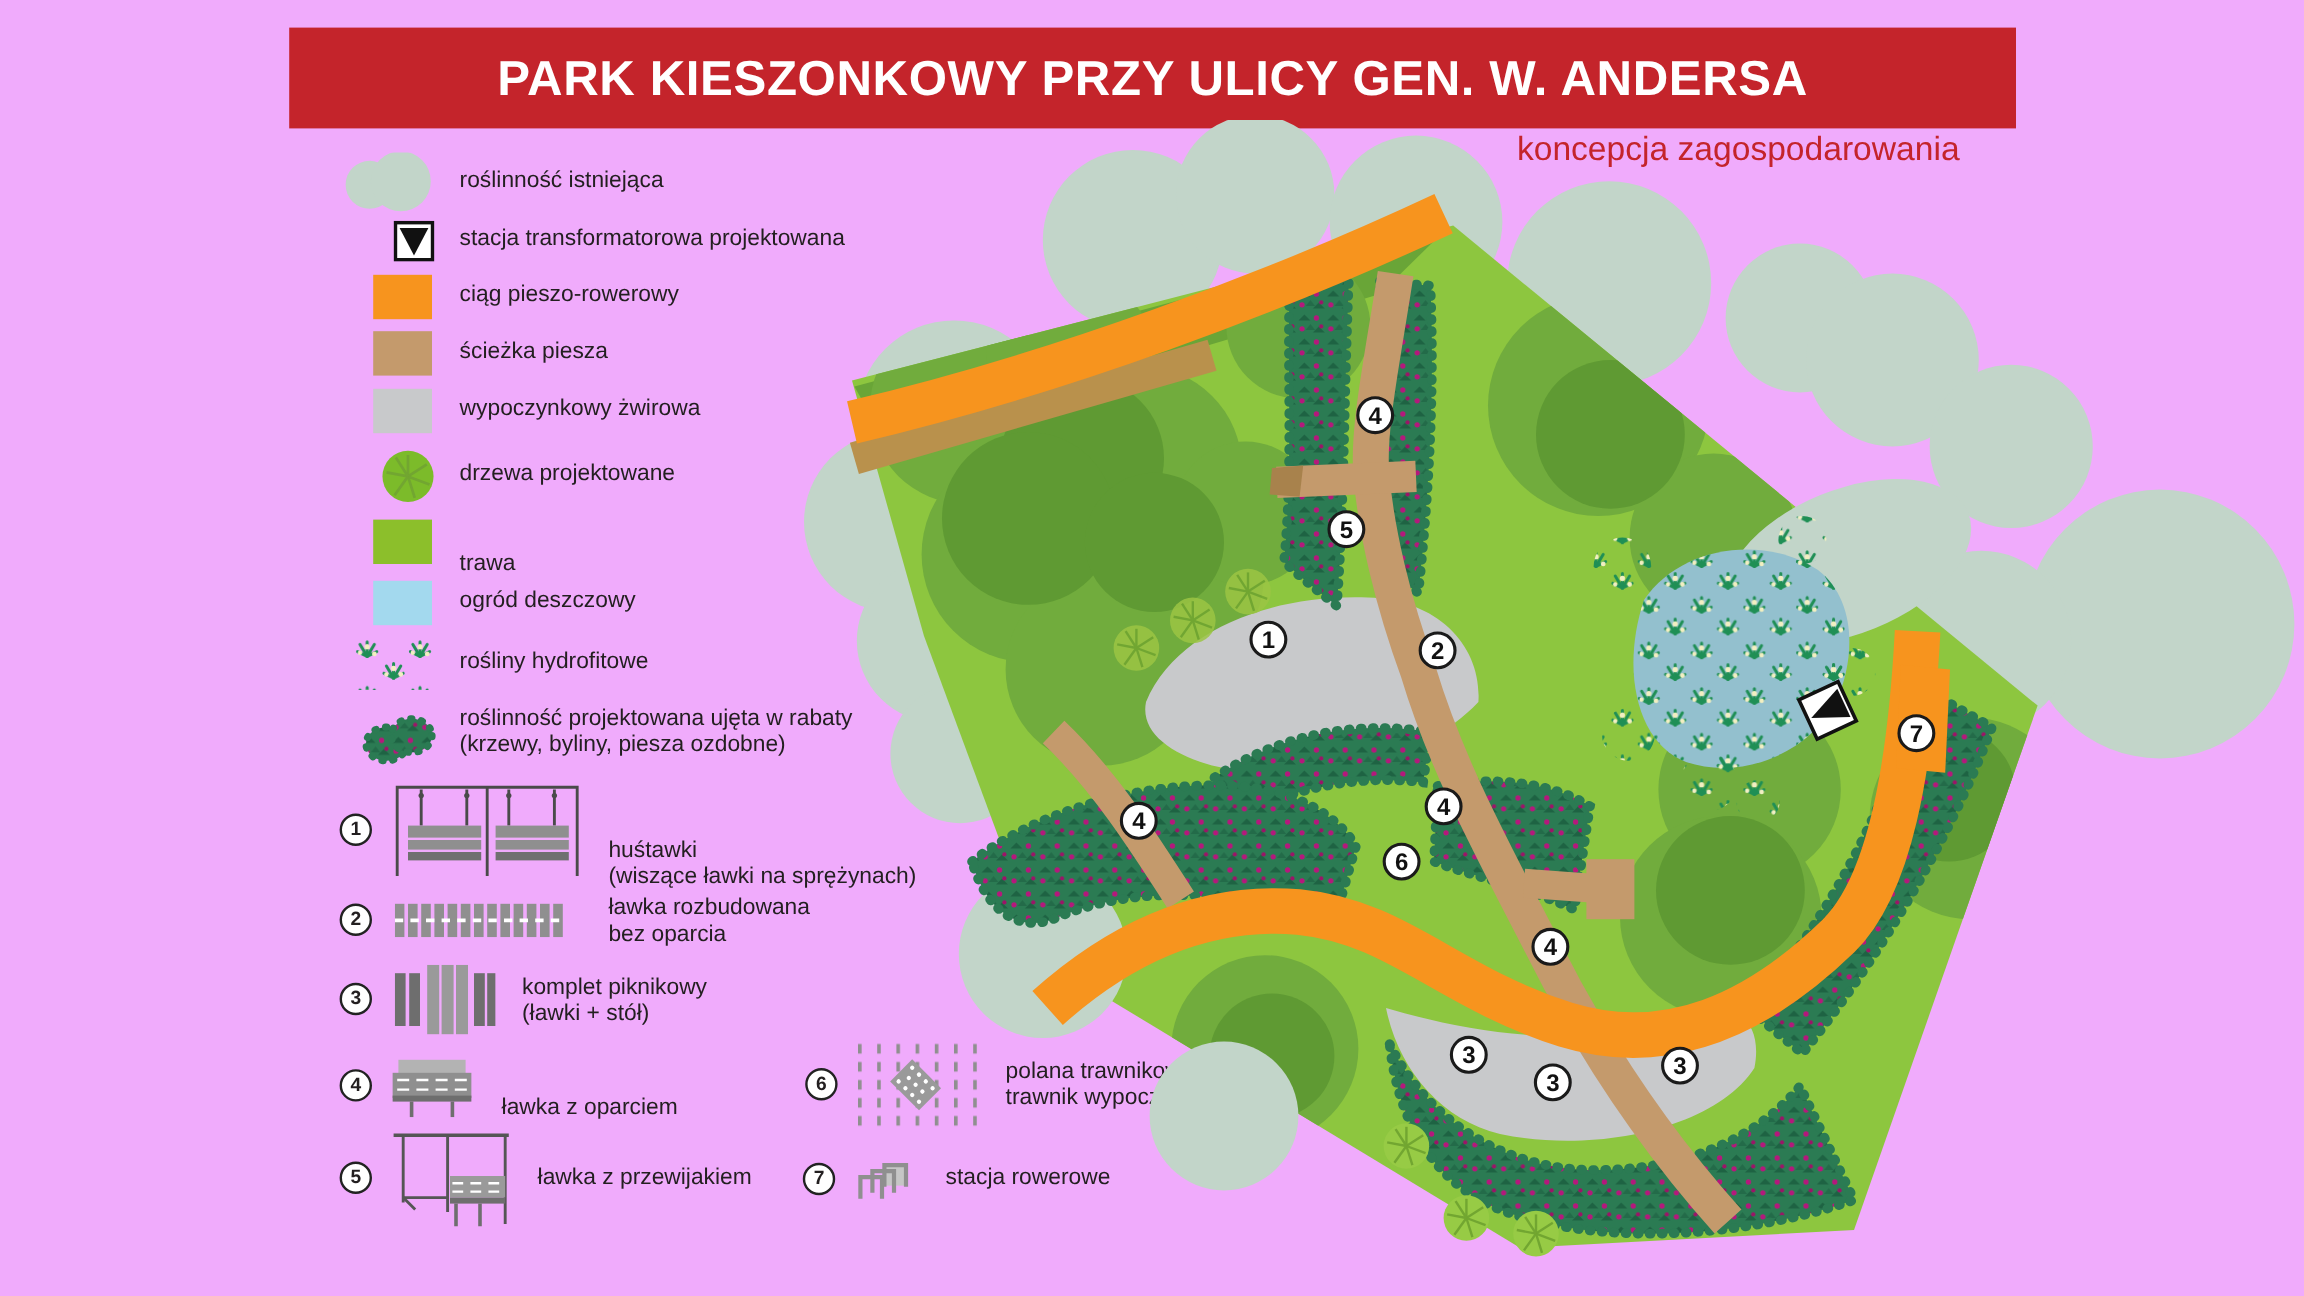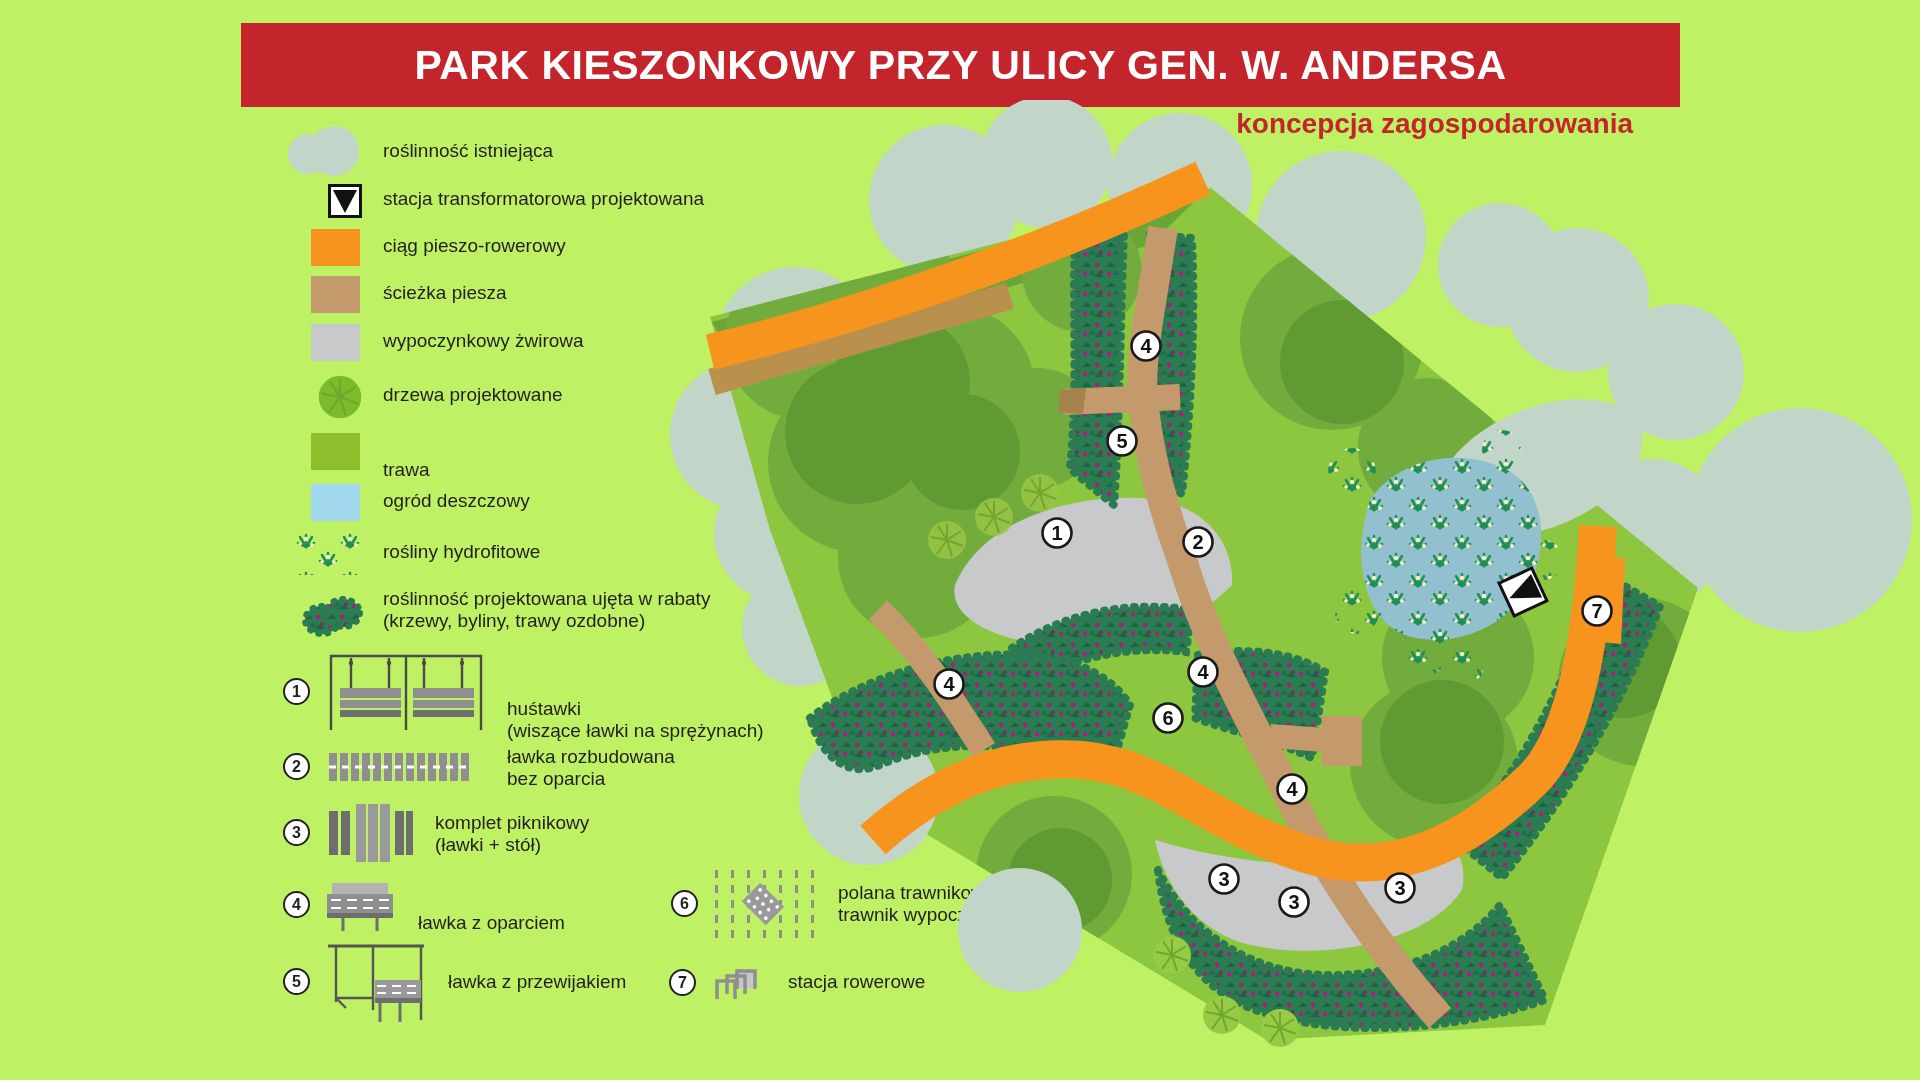--- a/index.html
+++ b/index.html
@@ -1,21 +1,21 @@
 <!DOCTYPE html>
 <html><head>
 <meta charset="utf-8">
 <style>
   html,body{margin:0;padding:0;background:#fff;}
-  .stage{position:relative;width:1920px;height:1080px;background:#bef264;overflow:hidden;
+  .stage{position:relative;width:1920px;height:1080px;background:#f0abfc;overflow:hidden;
          font-family:"Liberation Sans","DejaVu Sans",sans-serif;color:#231F20;}
   .banner{position:absolute;left:241px;top:23px;width:1439px;height:84px;background:#C4242B;
           display:flex;align-items:center;justify-content:center;}
   .banner span{color:#fff;font-weight:700;font-size:41px;letter-spacing:.5px;white-space:nowrap;}
-  .subtitle{position:absolute;right:287px;top:108px;color:#C4242B;font-weight:700;font-size:28px;}
+  .subtitle{position:absolute;right:287px;top:108px;color:#C4242B;font-weight:400;font-size:28px;}
   .lg-sw{position:absolute;width:49px;height:37px;}
   .lg-txt{position:absolute;font-size:19px;font-weight:500;line-height:22px;white-space:nowrap;}
   .c-orange{background:#F7941E}.c-tan{background:#C49A6C}.c-gray{background:#C8C9CB}
   .c-grass{background:#8CBF2B}.c-rain{background:#A3D9EE}
   .num{position:absolute;width:27px;height:27px;border:2.2px solid #222;border-radius:50%;
        box-sizing:border-box;display:flex;align-items:center;justify-content:center;
        font-size:16px;font-weight:700;background:#fff;}
   .icon{position:absolute;}
   svg{display:block}
   .mk-c{fill:#fff;stroke:#1a1a1a;stroke-width:2.6px;}
@@ -139,21 +139,21 @@
     <div class="lg-txt" style="left:383px;top:541px">rośliny hydrofitowe</div>
   </div>
 
   <div>
     <svg class="icon" style="left:301px;top:592px" width="64" height="48">
       <ellipse cx="21" cy="28" rx="17" ry="14" class="bed" style="stroke-width:6;stroke-dasharray:1 8"></ellipse>
       <ellipse cx="42" cy="21" rx="17" ry="14" class="bed" style="stroke-width:6;stroke-dasharray:1 8"></ellipse>
     </svg>
     <div class="lg-txt" style="left:383px;top:588px">
       <div>roślinność projektowana ujęta w rabaty</div>
-      <div>(krzewy, byliny, trawy ozdobne)</div>
+      <div>(krzewy, byliny, piesza ozdobne)</div>
     </div>
   </div>
 
   <div>
     <div class="num" style="left:283px;top:678px">1</div>
     <svg class="icon" style="left:327px;top:652px" width="158" height="80">
       <g stroke="#4A4A4A" stroke-width="2.4" fill="none">
         <path d="M4,78 V4 H154 V78"></path>
           <path d="M79,4 V78"></path>
         <path d="M24,6 V36"></path>

